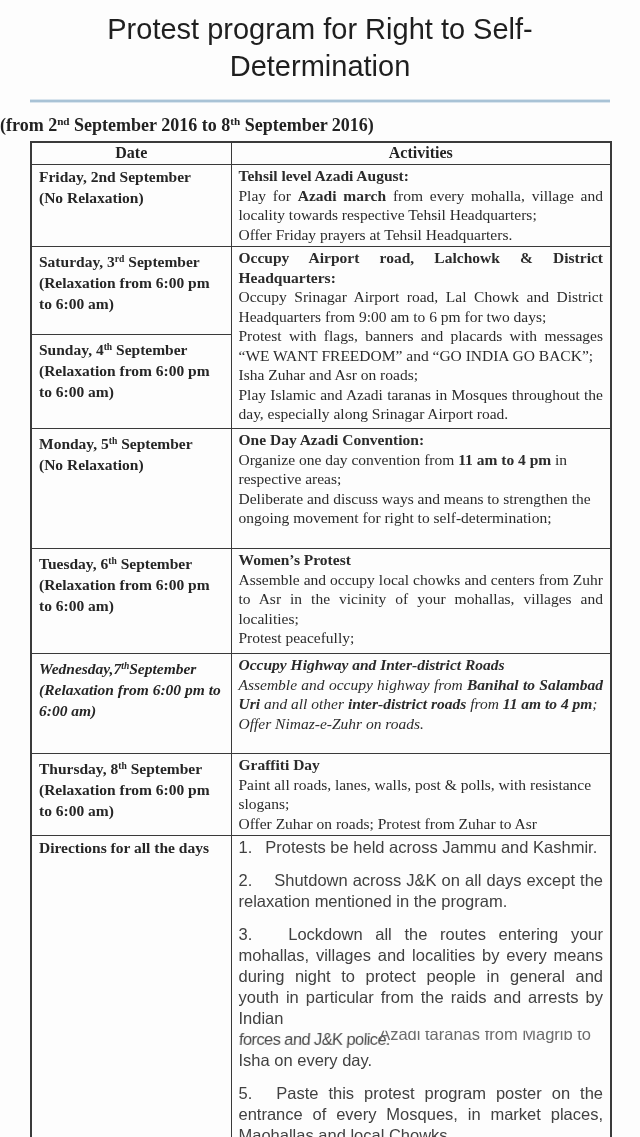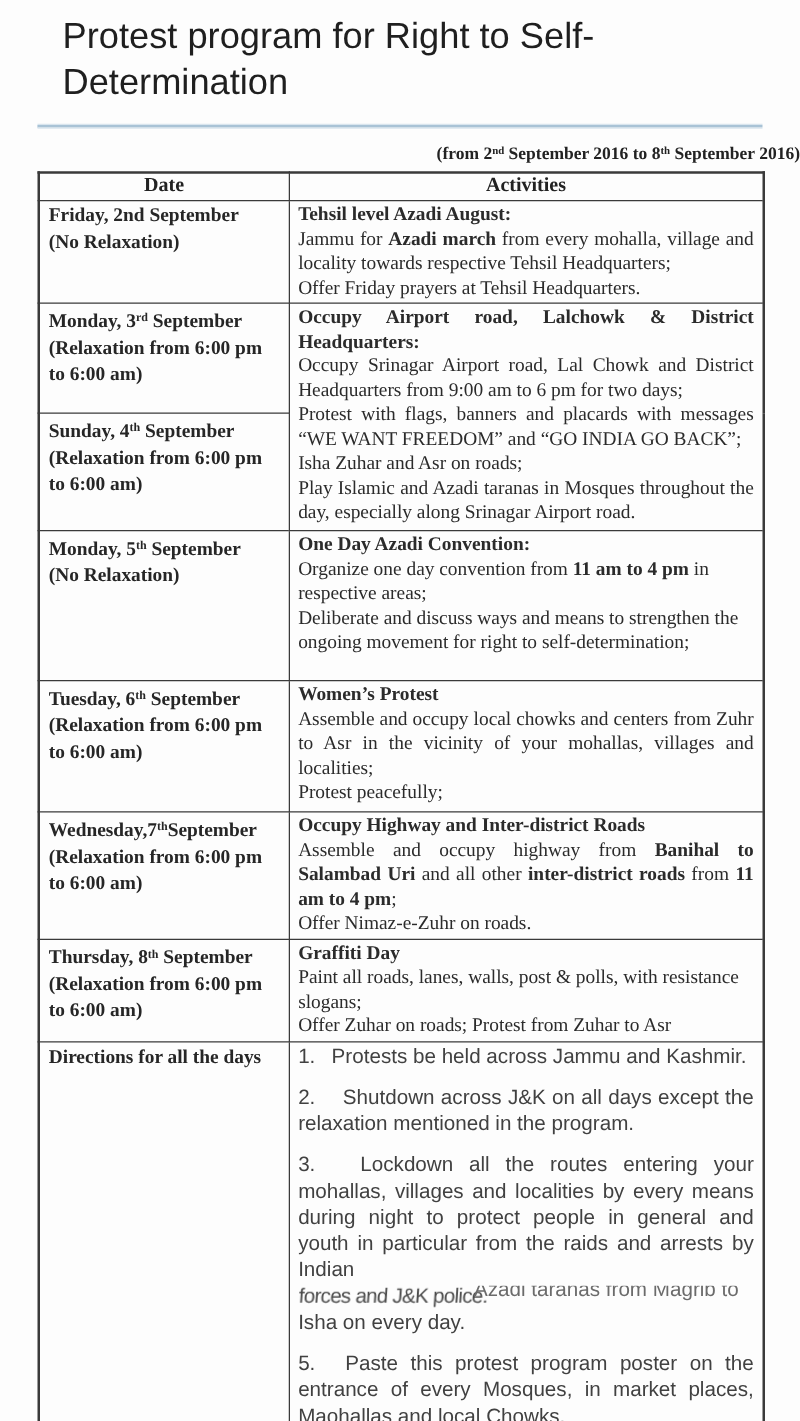--- a/index.html
+++ b/index.html
@@ -12,38 +12,38 @@
   }
   .page{width:640px;height:1137px;}
 
   
   .title{
     font-family:"Liberation Sans","DejaVu Sans",sans-serif;
     font-weight:400;
     font-size:29px;
     line-height:37px;
     color:#1f1f1f;
-    text-align:left;
+    text-align:center;
     max-width:540px;
     margin:11px auto 0 auto;
   }
 
   
   .rule{
     border:none;
     border-top:2px solid #a9c3d6;
     box-shadow:0 1px 0 #d9e5ee, 0 -1px 0 #d9e5ee;
     margin:15px 30px 0 30px;
   }
 
   
   .subtitle{
-    text-align:right;
+    text-align:left;
     font-weight:bold;
-    font-size:14px;
+    font-size:18px;
     margin-top:13px;
     color:#222;
   }
 
   
   table.program{
     border-collapse:collapse;
     table-layout:fixed;
     margin:5px 0 0 30px;
     width:580px;
@@ -80,21 +80,21 @@
   .b{font-weight:bold;}
   .s{font-size:0.62em;vertical-align:0.5em;letter-spacing:0;}
 
   
   tr.hr-head{height:14px;}
   tr.hr-fri{height:75px;}
   tr.hr-sat{height:88px;}
   tr.hr-sun{height:94px;}
   tr.hr-mon{height:120px;}
   tr.hr-tue{height:105px;}
-  tr.hr-wed{height:100px;}
+  tr.hr-wed{height:100px;font-style:italic;}
   tr.hr-thu{height:80px;}
   tr.hr-dir{height:278px;}
 
   
   td.dirs{
     font-family:"Liberation Sans","DejaVu Sans",sans-serif;
     font-size:16.5px;
     line-height:21px;
     color:#414141;
     padding-top:6px;
@@ -152,28 +152,28 @@
     </thead>
     <tbody>
 
       <tr class="hr-fri">
         <td class="date">
           <div><span>Friday, 2nd September</span></div>
           <div><span>(No Relaxation)</span></div>
         </td>
         <td class="act">
           <p><span class="b">Tehsil level Azadi August:</span></p>
-          <p class="j"><span>Jammu for </span><span class="b">Azadi march</span><span> from every mohalla, village and locality towards respective Tehsil Headquarters;</span></p>
+          <p class="j"><span>Play for </span><span class="b">Azadi march</span><span> from every mohalla, village and locality towards respective Tehsil Headquarters;</span></p>
           <p><span>Offer Friday prayers at Tehsil Headquarters.</span></p>
         </td>
       </tr>
 
       <tr class="hr-sat">
         <td class="date">
-          <div><span>Monday, 3</span><span class="s">rd</span><span> September</span></div>
+          <div><span>Saturday, 3</span><span class="s">rd</span><span> September</span></div>
           <div><span>(Relaxation from 6:00 pm to 6:00 am)</span></div>
         </td>
         <td class="act" rowspan="2">
           <p class="j"><span class="b">Occupy Airport road, Lalchowk &amp; District Headquarters:</span></p>
           <p class="j"><span>Occupy Srinagar Airport road, Lal Chowk and District Headquarters from 9:00 am to 6 pm for two days;</span></p>
           <p class="j"><span>Protest with flags, banners and placards with messages “WE WANT FREEDOM” and “GO INDIA GO BACK”;</span></p>
           <p><span>Isha Zuhar and Asr on roads;</span></p>
           <p class="j"><span>Play Islamic and Azadi taranas in Mosques throughout the day, especially along Srinagar Airport road.</span></p>
         </td>
       </tr>

